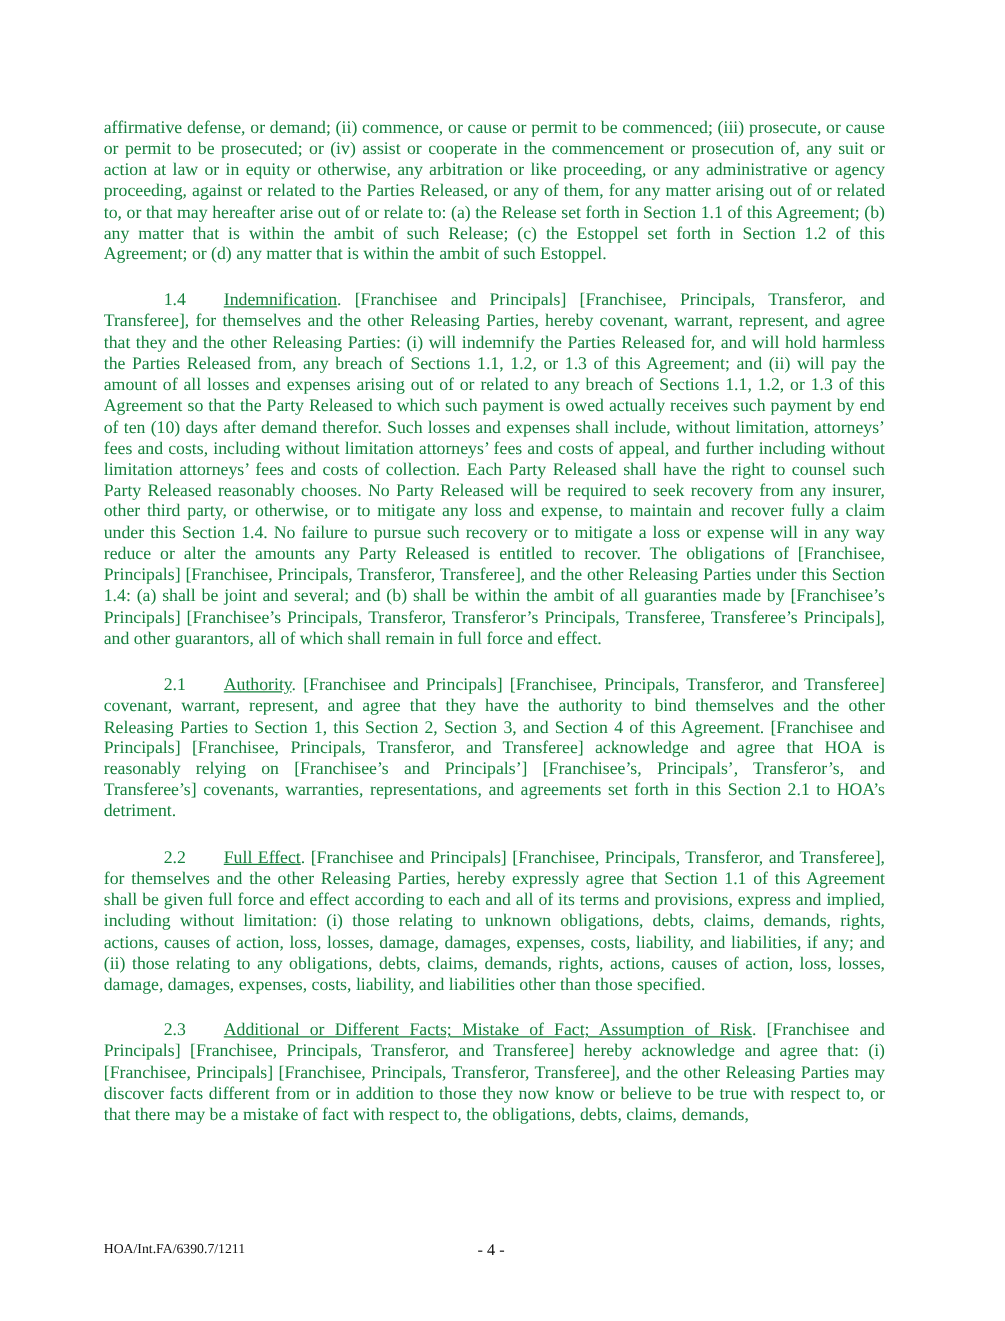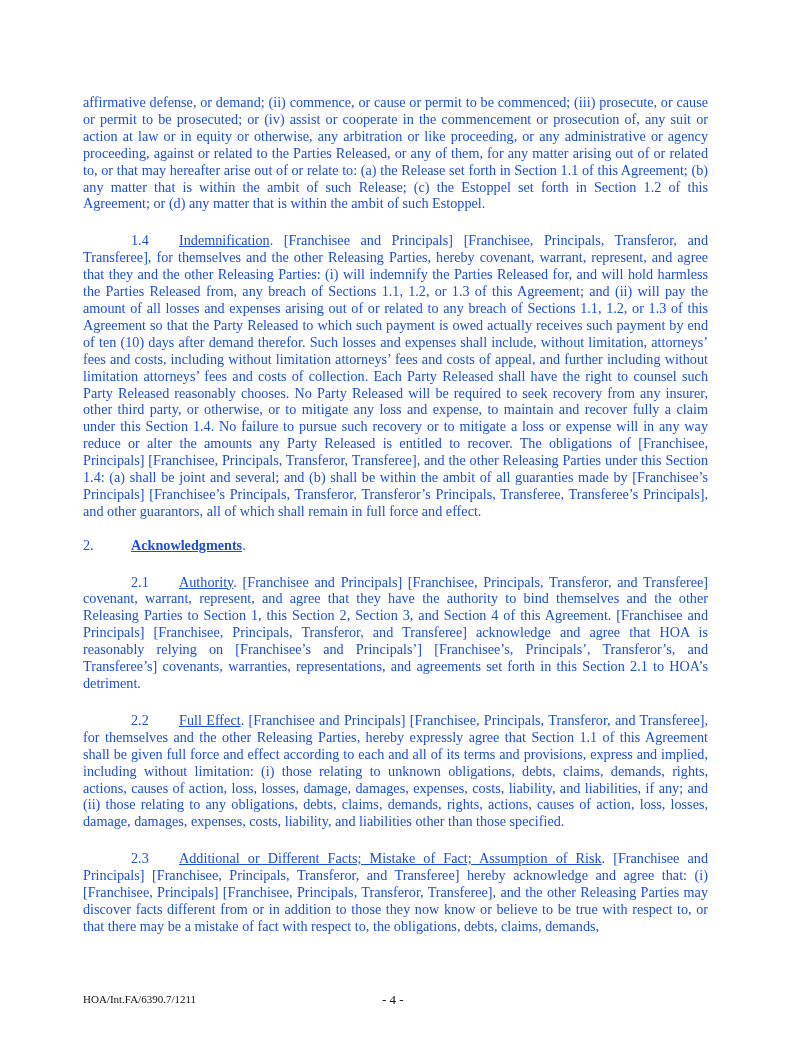--- a/index.html
+++ b/index.html
@@ -1,20 +1,20 @@
 <!DOCTYPE html>
 <html><head>
 <meta charset="utf-8">
 <style>
   html, body { margin: 0; padding: 0; background: #ffffff; }
   body { width: 804px; height: 1057px; position: relative; overflow: hidden; }
   .page {
     position: absolute; left: 83px; top: 94px; width: 625px;
     font-family: "Liberation Serif", serif; font-size: 14.2px; line-height: 16.9px;
-    color: #1d4ed8;
+    color: #15803d;
   }
   p { margin: 0 0 16.9px 0; text-align: justify; }
   .indent { text-indent: 48px; margin-top: 20px; }
   .num { display: inline-block; width: 48px; text-indent: 0; }
   .u { text-decoration: underline; }
   .heading { margin: 0 0 16.9px 0; }
   .heading .hnum { display: inline-block; width: 48px; }
   .heading .htitle { font-weight: bold; text-decoration: underline; }
   .footer {
     position: absolute; top: 993px; left: 83px; width: 640px;
@@ -24,21 +24,20 @@
   .footer .pg { position: absolute; left: 299px; top: -1px; font-size: 13px; }
 </style>
 </head>
 <body>
 
 <div class="page">
   <p>affirmative defense, or demand; (ii) commence, or cause or permit to be commenced; (iii) prosecute, or cause or permit to be prosecuted; or (iv) assist or cooperate in the commencement or prosecution of, any suit or action at law or in equity or otherwise, any arbitration or like proceeding, or any administrative or agency proceeding, against or related to the Parties Released, or any of them, for any matter arising out of or related to, or that may hereafter arise out of or relate to: (a) the Release set forth in Section 1.1 of this Agreement; (b) any matter that is within the ambit of such Release; (c) the Estoppel set forth in Section 1.2 of this Agreement; or (d) any matter that is within the ambit of such Estoppel.</p>
 
   <p class="indent"><span class="num">1.4</span><span class="u">Indemnification</span><span>.  [Franchisee and Principals] [Franchisee, Principals, Transferor, and Transferee], for themselves and the other Releasing Parties, hereby covenant, warrant, represent, and agree that they and the other Releasing Parties: (i) will indemnify the Parties Released for, and will hold harmless the Parties Released from, any breach of Sections 1.1, 1.2, or 1.3 of this Agreement; and (ii) will pay the amount of all losses and expenses arising out of or related to any breach of Sections 1.1, 1.2, or 1.3 of this Agreement so that the Party Released to which such payment is owed actually receives such payment by end of ten (10) days after demand therefor.  Such losses and expenses shall include, without limitation, attorneys’ fees and costs, including without limitation attorneys’ fees and costs of appeal, and further including without limitation attorneys’ fees and costs of collection.  Each Party Released shall have the right to counsel such Party Released reasonably chooses.  No Party Released will be required to seek recovery from any insurer, other third party, or otherwise, or to mitigate any loss and expense, to maintain and recover fully a claim under this Section 1.4.  No failure to pursue such recovery or to mitigate a loss or expense will in any way reduce or alter the amounts any Party Released is entitled to recover.  The obligations of [Franchisee, Principals] [Franchisee, Principals, Transferor, Transferee], and the other Releasing Parties under this Section 1.4: (a) shall be joint and several; and (b) shall be within the ambit of all guaranties made by [Franchisee’s Principals] [Franchisee’s Principals, Transferor, Transferor’s Principals, Transferee, Transferee’s Principals], and other guarantors, all of which shall remain in full force and effect.</span></p>
 
-  <div class="heading"><span class="hnum">2.</span><span class="htitle">Acknowledgments</span><span>.</span></div>
 
   <p class="indent"><span class="num">2.1</span><span class="u">Authority</span><span>.   [Franchisee and Principals] [Franchisee, Principals, Transferor, and Transferee] covenant, warrant, represent, and agree that they have the authority to bind themselves and the other Releasing Parties to Section 1, this Section 2, Section 3, and Section 4 of this Agreement. [Franchisee and Principals] [Franchisee, Principals, Transferor, and Transferee] acknowledge and agree that HOA is reasonably relying on [Franchisee’s and Principals’] [Franchisee’s, Principals’, Transferor’s, and Transferee’s] covenants, warranties, representations, and agreements set forth in this Section 2.1 to HOA’s detriment.</span></p>
 
   <p class="indent"><span class="num">2.2</span><span class="u">Full Effect</span><span>.   [Franchisee and Principals] [Franchisee, Principals, Transferor, and Transferee], for themselves and the other Releasing Parties, hereby expressly agree that Section 1.1 of this Agreement shall be given full force and effect according to each and all of its terms and provisions, express and implied, including without limitation: (i) those relating to unknown obligations, debts, claims, demands, rights, actions, causes of action, loss, losses, damage, damages, expenses, costs, liability, and liabilities, if any; and (ii) those relating to any obligations, debts, claims, demands, rights, actions, causes of action, loss, losses, damage, damages, expenses, costs, liability, and liabilities other than those specified.</span></p>
 
   <p class="indent"><span class="num">2.3</span><span class="u">Additional or Different Facts; Mistake of Fact; Assumption of Risk</span><span>.  [Franchisee and Principals] [Franchisee, Principals, Transferor, and Transferee] hereby acknowledge and agree that: (i) [Franchisee, Principals] [Franchisee, Principals, Transferor, Transferee], and the other Releasing Parties may discover facts different from or in addition to those they now know or believe to be true with respect to, or that there may be a mistake of fact with respect to, the obligations, debts, claims, demands,</span></p>
 </div>
 
 <div class="footer">
   <span class="ref">HOA/Int.FA/6390.7/1211</span>

